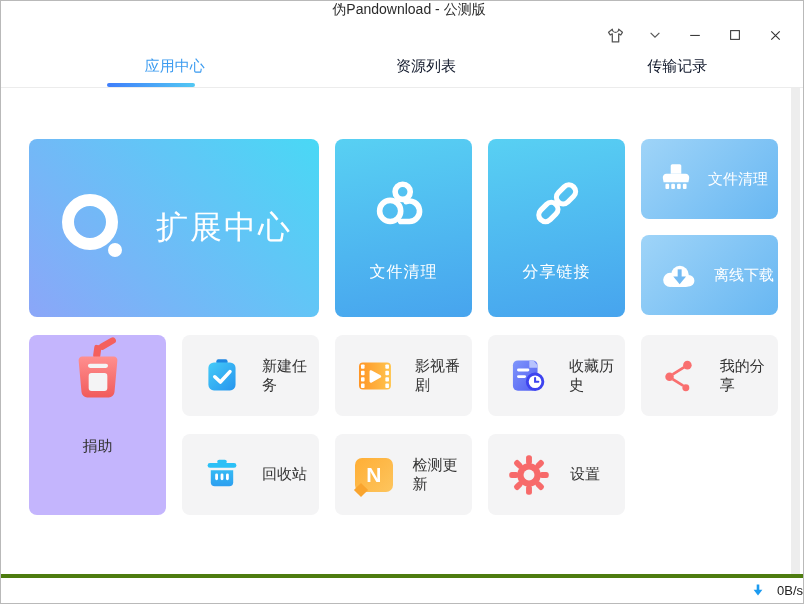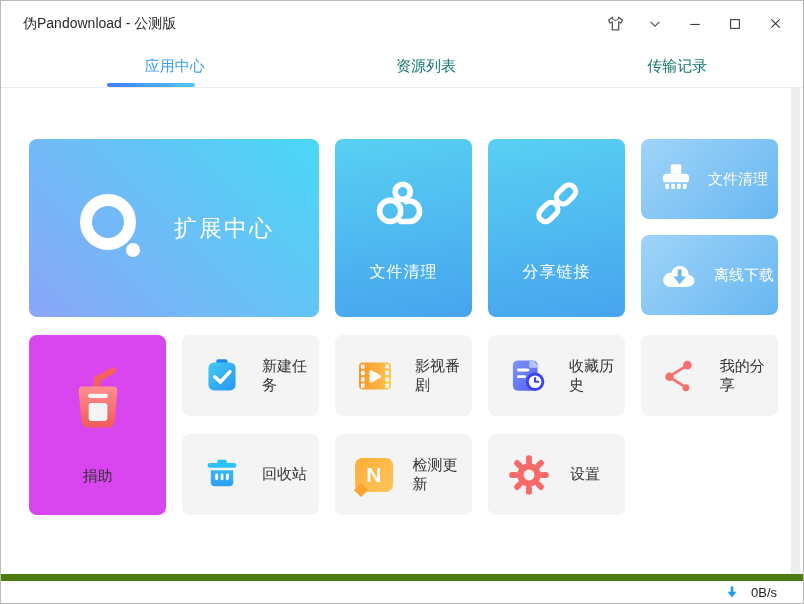--- a/index.html
+++ b/index.html
@@ -2,81 +2,81 @@
 <html><head>
 <meta charset="utf-8">
 <style>
   html,body{margin:0;padding:0;background:#fff;}
   .window{
     width:804px;height:604px;box-sizing:border-box;position:relative;
     border:1px solid #b9b9b9;background:#fff;overflow:hidden;
     font-family:"Liberation Sans","DejaVu Sans",sans-serif;
   }
   
-  .titlebar{height:45px;display:flex;align-items:center;padding:0 8px 0 22px;background:#fff;}
+  .titlebar{height:45px;display:flex;align-items:center;padding:0 8px 0 22px;background:#fff;flex-direction:column;}
   .title{font-size:14px;color:#2a2a2a;}
   .controls{margin-left:auto;display:flex;align-items:center;}
   .ctrl{width:40px;height:32px;display:flex;align-items:center;justify-content:center;cursor:default;}
   
   .tabs{height:41px;display:flex;border-bottom:1px solid #ececec;background:#fff;}
-  .tab{flex:1;display:flex;align-items:center;justify-content:center;font-size:15px;color:#0f766e;position:relative;}
+  .tab{flex:1;display:flex;align-items:center;justify-content:center;font-size:15px;color:#0f172a;position:relative;}
   .tab.active{color:#3d9cf0;padding-left:48px;}
   .tab.active::after{
     content:"";position:absolute;bottom:0;left:50%;transform:translateX(-50%);
     width:88px;height:4px;border-radius:2px;
     background:linear-gradient(90deg,#3f7efb,#53c8f3);
   }
   
   .content{position:absolute;top:87px;left:0;right:0;bottom:29px;background:#fff;}
   .grid{
     position:absolute;left:28px;top:51px;
     display:grid;grid-template-columns:repeat(5,137px);
     grid-template-rows:178px 81px 81px;column-gap:16px;row-gap:18px;
   }
   .tile{border-radius:8px;display:flex;align-items:center;box-sizing:border-box;cursor:default;}
   .t-ext{
     grid-column:1/3;justify-content:center;gap:24px;
     background:linear-gradient(45deg,#8ba6f8,#49d8f5);
-    color:#fff;font-size:23px;letter-spacing:2px;text-align:center;
+    color:#fff;font-size:32px;letter-spacing:2px;text-align:center;
   }
   .t-vblue{
     flex-direction:column;justify-content:center;gap:30px;
     background:linear-gradient(170deg,#58d0f3,#47a4ee);
     color:#fff;font-size:16px;letter-spacing:1px;
   }
   .stack{display:flex;flex-direction:column;gap:16px;}
   .t-lightblue{
     height:80px;padding-left:16px;gap:13px;
     background:linear-gradient(135deg,#9fd4f8,#68b7f2);
     color:#fff;font-size:15px;border-radius:8px;display:flex;align-items:center;box-sizing:border-box;
   }
   .t-gray{background:#f4f4f5;padding-left:20px;gap:20px;color:#333;font-size:15px;}
   .t-donate{
-    grid-row:2/4;background:#d946ef;flex-direction:column;
-    justify-content:center;gap:36px;color:#333;font-size:15px;padding-left:0;
+    grid-row:2/4;background:#c4b5fd;flex-direction:column;
+    gap:36px;color:#333;font-size:15px;padding-left:0;
   }
   .icon-n{
     position:relative;width:38px;height:34px;border-radius:7px;
     background:linear-gradient(135deg,#ffae35,#fdc55e);
     display:flex;align-items:center;justify-content:center;
     color:#fff;font-weight:bold;font-size:21px;
   }
   .icon-n::after{
     content:"";position:absolute;left:1px;bottom:-3px;width:10px;height:10px;
     background:#f9a42e;transform:rotate(45deg);z-index:-1;
   }
   .icon-n{z-index:0;}
   
   .scrollbar{position:absolute;top:0;bottom:0;right:3px;width:9px;background:#ededed;}
   
   .statusbar{
     position:absolute;left:0;right:0;bottom:0;height:29px;box-sizing:border-box;
-    border-top:7px solid #4d7c0f;background:#fff;
+    border-top:4px solid #4d7c0f;background:#fff;
     display:flex;align-items:center;justify-content:flex-end;
-    padding-right:26px;gap:12px;font-size:13px;color:#222;
+    gap:12px;font-size:13px;color:#222;
   }
 </style>
 </head>
 <body>
 
 <div class="window">
 
   <div class="titlebar">
     <span class="title">伪Pandownload - 公测版</span>
     <div class="controls">

